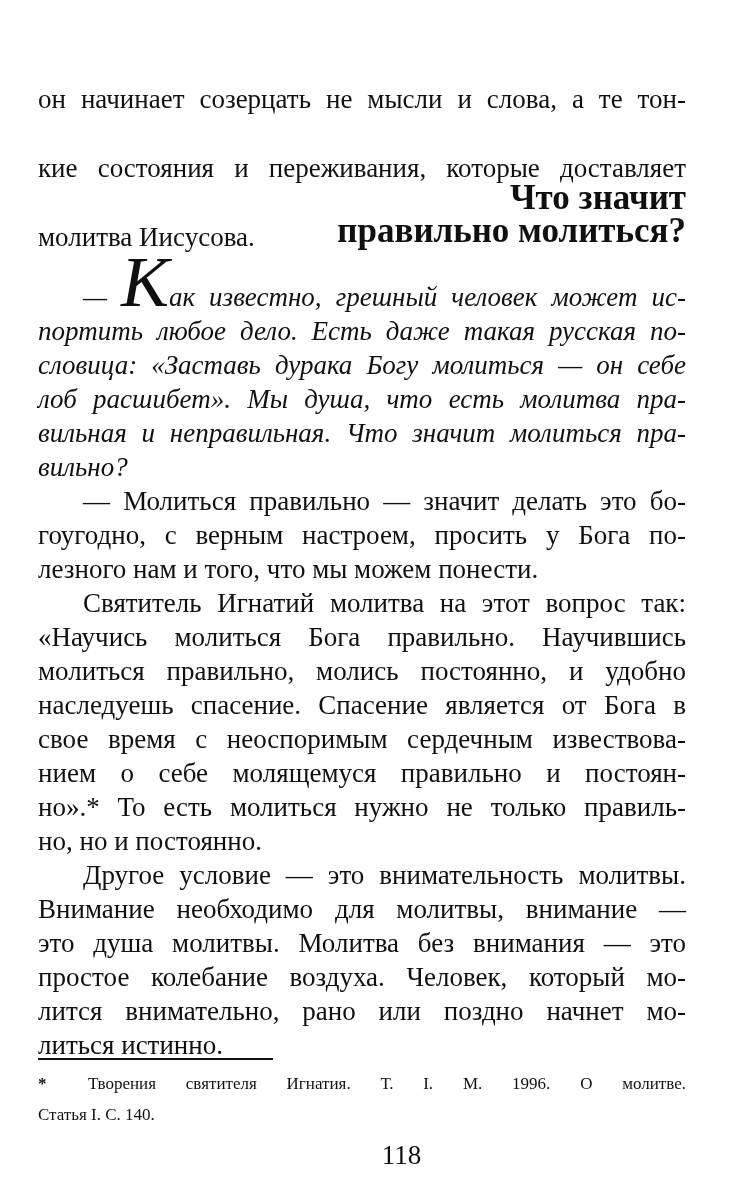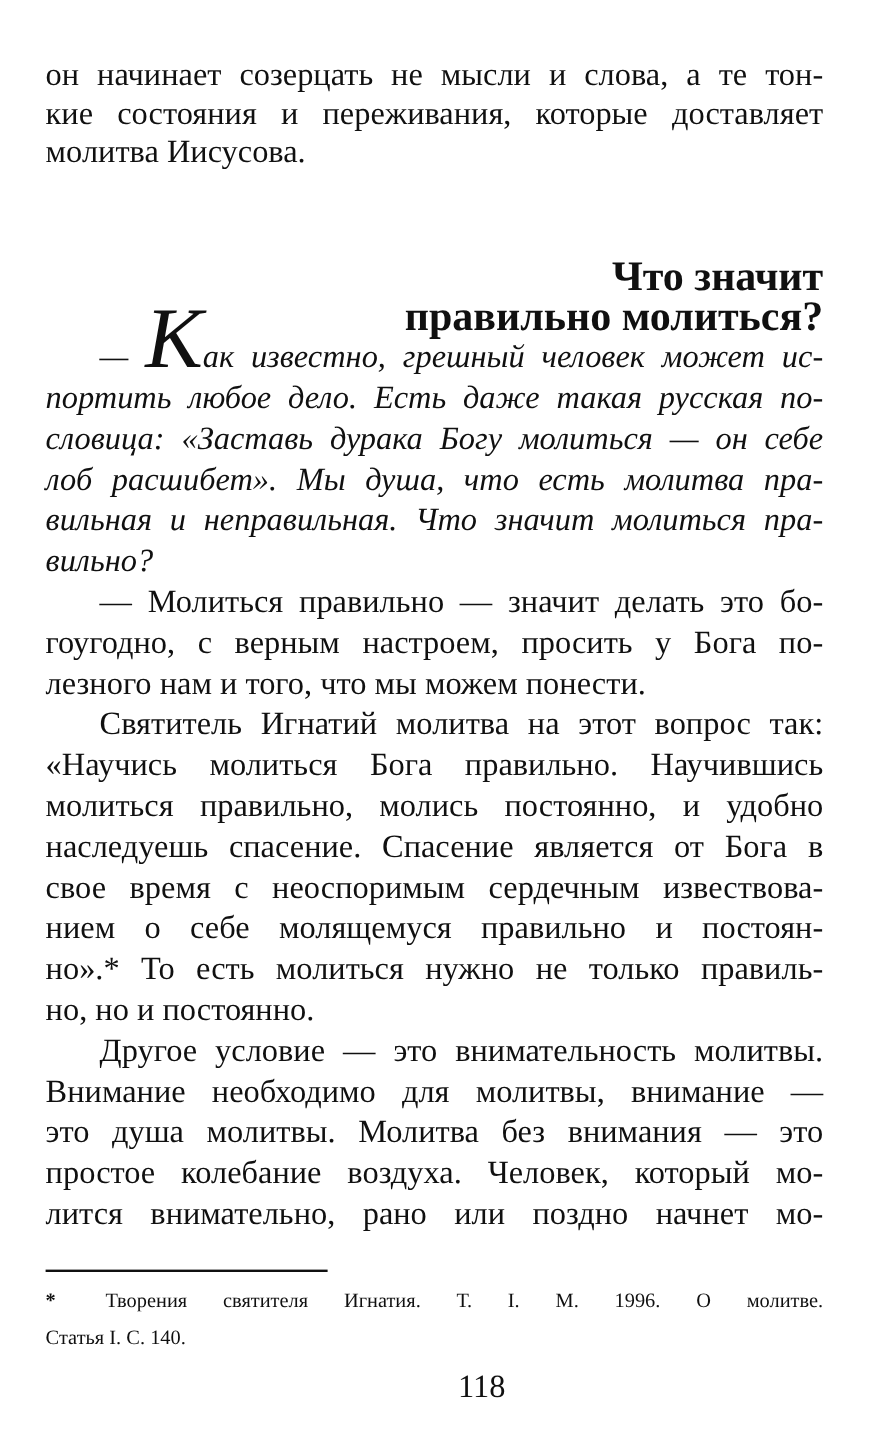--- a/index.html
+++ b/index.html
@@ -11,25 +11,25 @@
     font-family:"Liberation Serif","DejaVu Serif",serif;
     overflow:hidden;
     margin:0 auto;
   }
   .ln{text-align:justify;text-align-last:justify;}
   .ln.end{text-align-last:left;}
   .ind{text-indent:45px;}
   .italic{font-style:italic;}
 
   .intro{position:absolute;left:38px;top:46px;width:648px;font-size:27px;}
-  .intro .ln{line-height:32px;}
+  .intro .ln{line-height:32px;margin-top:37px;}
 
   .heading{
     position:absolute;left:38px;top:181px;width:648px;
-    text-align:right;font-weight:bold;font-size:35px;margin-top:33px;
+    text-align:right;font-weight:bold;font-size:35px;
   }
   .h-ln{line-height:33px;}
 
   .bodyblk{position:absolute;left:38px;top:280px;width:648px;font-size:27px;}
   .bodyblk .ln{line-height:34px;}
 
   .initial{
     font-size:72px;
     line-height:0;
     font-style:italic;
@@ -91,20 +91,21 @@
       <div class="ln">но».* То есть молиться нужно не только правиль-</div>
       <div class="ln end">но, но и постоянно.</div>
     </div>
 
     <div class="para">
       <div class="ln ind">Другое условие — это внимательность молитвы.</div>
       <div class="ln">Внимание необходимо для молитвы, внимание —</div>
       <div class="ln">это душа молитвы. Молитва без внимания — это</div>
       <div class="ln">простое колебание воздуха. Человек, который мо-</div>
       <div class="ln">лится внимательно, рано или поздно начнет мо-</div>
+      <div class="ln end">литься истинно.</div>
     </div>
 
   </div>
 
   <div class="fn-rule"></div>
 
   <div class="footnote">
     <div class="ln"><span class="fn-marker">*</span><span>Творения святителя Игнатия. Т. I. М. 1996. О молитве.</span></div>
     <div class="ln end">Статья I. С. 140.</div>
   </div>

